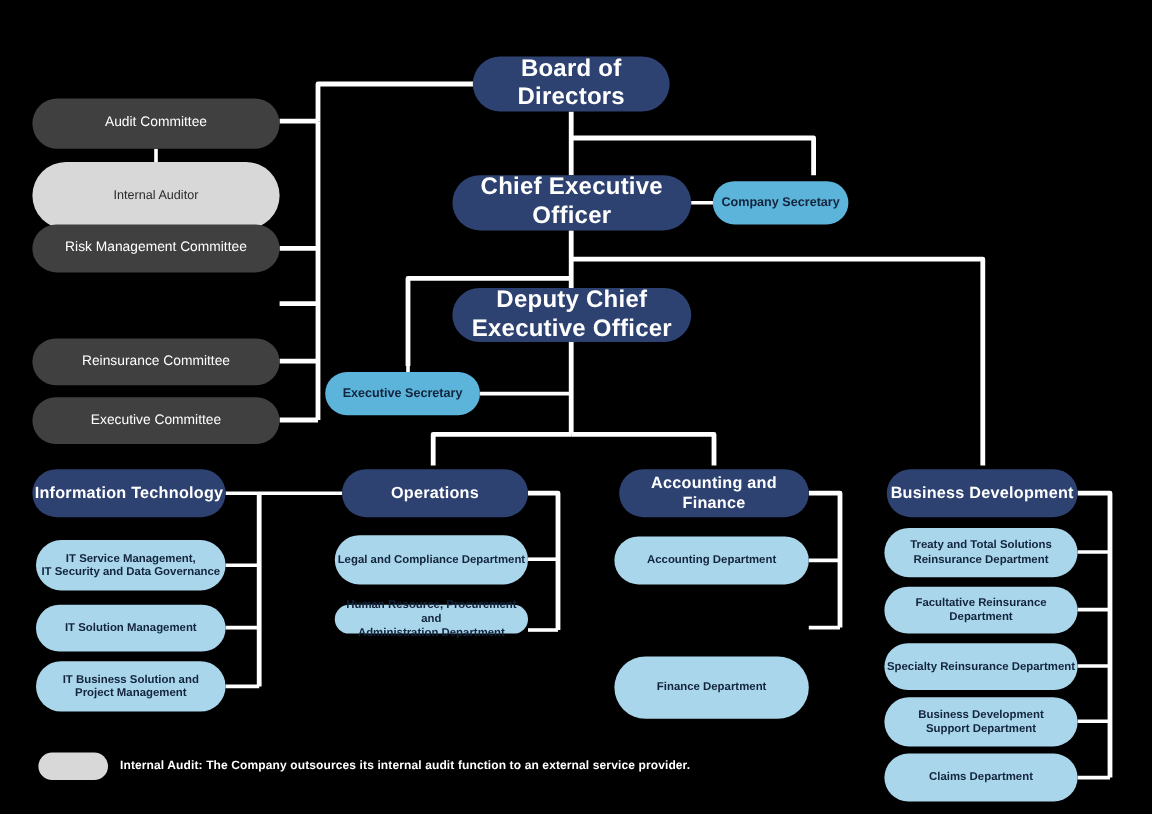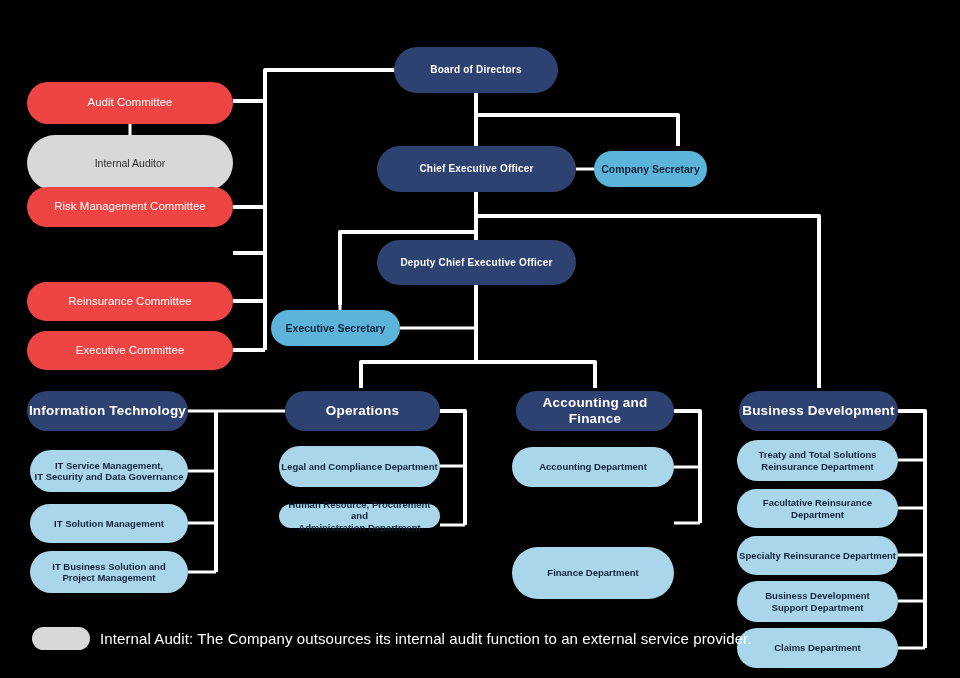--- a/index.html
+++ b/index.html
@@ -1,28 +1,28 @@
 <!DOCTYPE html>
 <html><head>
 <meta charset="utf-8">
 <style>
   html,body{margin:0;padding:0;background:#000;}
   body{width:960px;height:678px;overflow:hidden;font-family:"Liberation Sans",sans-serif;}
   #stage{position:relative;width:960px;height:678px;background:#000;}
   svg#wires{position:absolute;left:0;top:0;width:960px;height:678px;}
   .node{position:absolute;display:flex;align-items:center;justify-content:center;text-align:center;box-sizing:border-box;border-radius:999px;line-height:1.18;}
-  .lvl-top{background:#2e4272;color:#fff;font-weight:700;font-size:10px;letter-spacing:.2px;}
+  .lvl-top{background:#2e4272;color:#fff;font-weight:700;font-size:20px;letter-spacing:.2px;}
   .lvl-div{background:#2e4272;color:#fff;font-weight:700;font-size:13.5px;letter-spacing:.2px;}
-  .committee{background:#ef4444;color:#fff;font-weight:400;font-size:11.5px;}
+  .committee{background:#404040;color:#fff;font-weight:400;font-size:11.5px;}
   .grey{background:#d8d8d8;color:#2b2b2b;font-weight:400;font-size:10.5px;}
   .sec{background:#5cb4da;color:#13243d;font-weight:700;font-size:10.5px;}
   .dept{background:#a9d6ea;color:#13243d;font-weight:700;font-size:9.5px;}
   .legend{position:absolute;display:flex;align-items:center;gap:10px;}
   .legend-chip{width:58px;height:23px;border-radius:999px;background:#d8d8d8;}
-  .legend-text{color:#fff;font-size:15px;font-weight:400;letter-spacing:.1px;white-space:nowrap;text-align:right;}
+  .legend-text{color:#fff;font-size:10px;font-weight:700;letter-spacing:.1px;white-space:nowrap;text-align:right;}
 </style>
 </head>
 <body>
 
 <div id="stage">
 
   <svg id="wires" viewBox="0 0 960 678">
     <g fill="none" stroke="#ffffff" stroke-width="4" stroke-linecap="butt" stroke-linejoin="round">
 
       <path d="M 265 101 L 265 70 L 400 70"></path>

